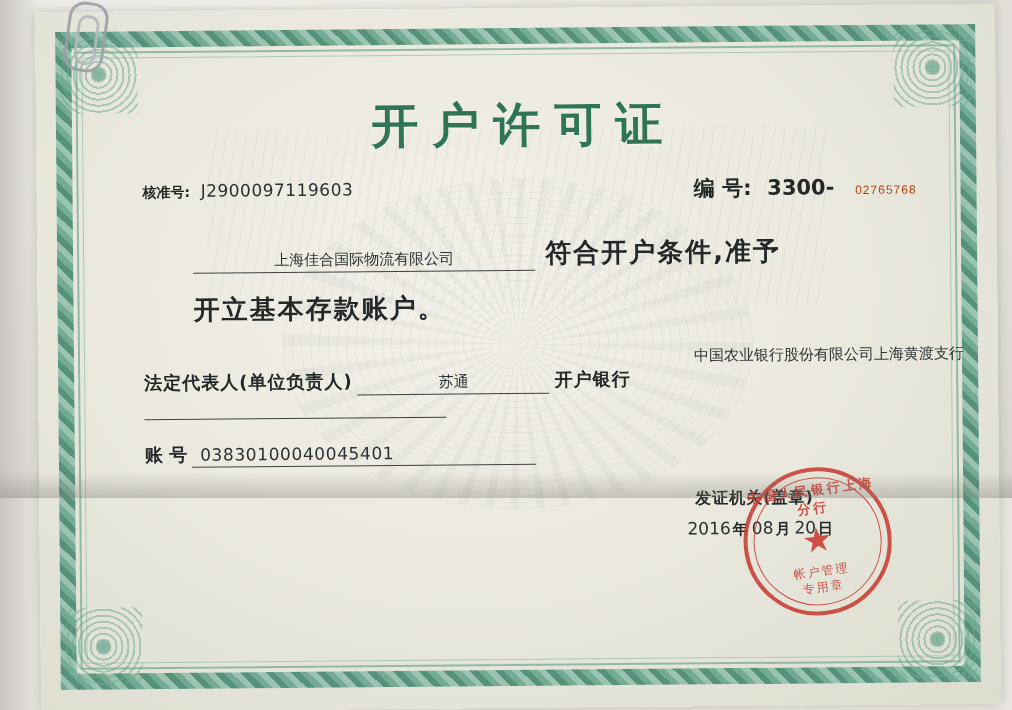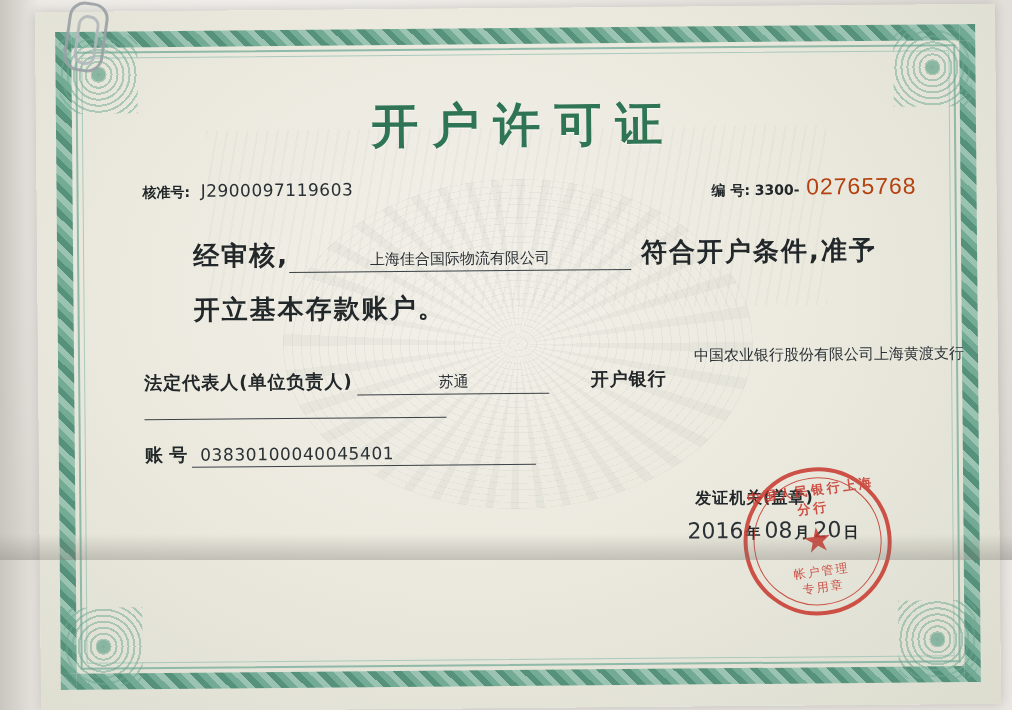--- a/index.html
+++ b/index.html
@@ -2,21 +2,21 @@
 <html><head>
 <meta charset="utf-8">
 <style>
   html,body{margin:0;padding:0;}
   body{
     width:1012px;height:710px;overflow:hidden;
     background:#e9e6e1;
     font-family:"Liberation Sans", sans-serif;
   }
   #page{
-    position:relative;width:1012px;height:560px;
+    position:relative;width:1012px;height:498px;
     background:
       radial-gradient(ellipse at 30% 20%, #f4f2ee 0%, #e6e3de 60%, #d8d5cf 100%);
   }
   
   #sheet{
     position:absolute;left:38px;top:8px;width:960px;height:700px;
     background:
       radial-gradient(ellipse at 45% 40%, #f3f0e9 0%, #eceadf 45%, #e3e2d6 75%, #dcdccf 100%);
     transform:rotate(-0.5deg);
     box-shadow:0 0 12px rgba(0,0,0,0.18);
@@ -82,55 +82,55 @@
     opacity:.92;
   }
   .row{position:absolute;}
   .lbl{font-family:"DejaVu Sans", sans-serif;font-weight:bold;color:#22282a;}
   .hand{font-family:"DejaVu Sans", sans-serif;color:#2a3136;}
   
   #approval{left:10px;top:100px;font-size:16px;}
   #approval .lbl{font-size:14px;}
   #approval .val{margin-left:6px;font-size:17px;letter-spacing:.5px;}
   #serial{right:0px;top:98px;font-size:17px;text-align:right;}
-  #serial .lbl{font-size:14px;}
-  #serial .num{color:#b4410f;font-size:23px;letter-spacing:1px;margin-left:2px;}
+  #serial .lbl{font-size:21px;margin-left:11px;}
+  #serial .num{color:#b4410f;font-size:12px;letter-spacing:1px;margin-left:16px;}
   
   #line1{left:60px;top:158px;font-size:25px;display:flex;align-items:flex-end;}
   #line1 .lbl{font-size:26px;letter-spacing:2px;}
   .blank{
     border-bottom:1.4px solid #3a4145;
     display:inline-block;text-align:center;
     font-size:15px;padding:0 6px 2px 6px;color:#2b3236;
     font-family:"DejaVu Sans", sans-serif;
   }
   #line1 .blank{width:330px;}
   #line1 .tail{font-size:26px;letter-spacing:2px;font-weight:bold;margin-left:10px;}
   #line2{left:60px;top:212px;font-size:26px;letter-spacing:2px;font-weight:bold;}
   
   #line3{left:10px;top:290px;width:100%;font-size:18px;}
   #line3 .lbl{font-size:18px;letter-spacing:1px;}
   #rep-blank{width:180px;}
-  #bank-label{margin-left:36px;font-size:18px;letter-spacing:1px;}
+  #bank-label{font-size:18px;letter-spacing:1px;}
   #bank-blank{width:290px;text-align:left;}
   #bank-text{
     position:absolute;left:560px;top:268px;width:300px;
     font-size:15px;line-height:22px;color:#2b3236;
   }
   
   #line4{left:10px;top:362px;font-size:18px;}
   #acct-blank{width:330px;text-align:left;padding-left:8px;font-size:17px;letter-spacing:.6px;}
   
   #issuer{
     position:absolute;left:560px;top:412px;font-size:16px;letter-spacing:1px;
   }
   #date{
     position:absolute;left:552px;top:442px;font-size:16px;
   }
-  #date .y{font-size:22px;}
+  #date .y{font-size:17px;}
   #date .u{font-size:15px;margin:0 4px 0 2px;}
   
   #seal{
     position:absolute;right:28px;top:392px;width:140px;height:140px;
     border:4px solid #c8372d;border-radius:50%;
     color:#c8372d;opacity:.85;
     transform:rotate(-7deg);
   }
   #seal .ring{
     position:absolute;left:6px;top:6px;right:6px;bottom:6px;
@@ -199,21 +199,20 @@
         <span class="val hand">J2900097119603</span>
       </div>
 
       <div class="row" id="serial">
         <span class="lbl">编  号:</span>
         <span class="lbl">3300-</span>
         <span class="num">02765768</span>
       </div>
 
       <div class="row" id="line1">
-        <span class="lbl">经审核,</span>
         <span class="blank hand">上海佳合国际物流有限公司</span>
         <span class="tail lbl">符合开户条件,准予</span>
       </div>
 
       <div class="row lbl" id="line2">开立基本存款账户。</div>
 
       <div class="row" id="line3">
         <span class="lbl">法定代表人(单位负责人)</span>
         <span class="blank hand" id="rep-blank">苏通</span>
         <span class="lbl" id="bank-label">开户银行</span>

